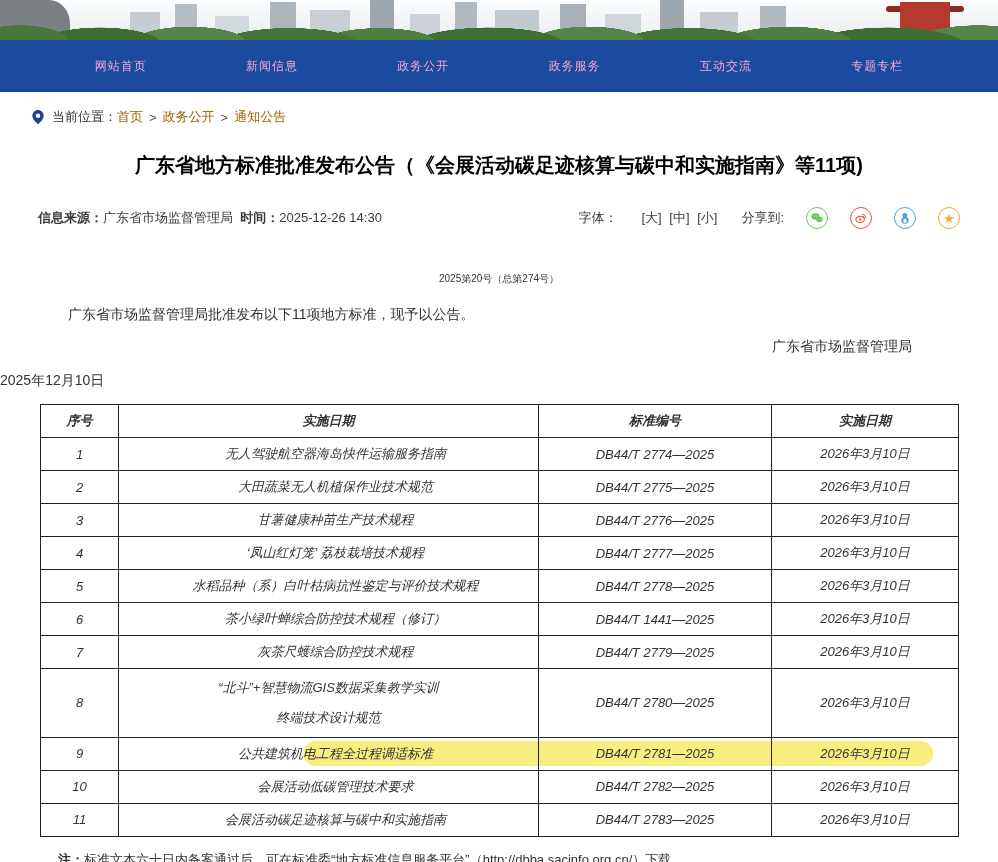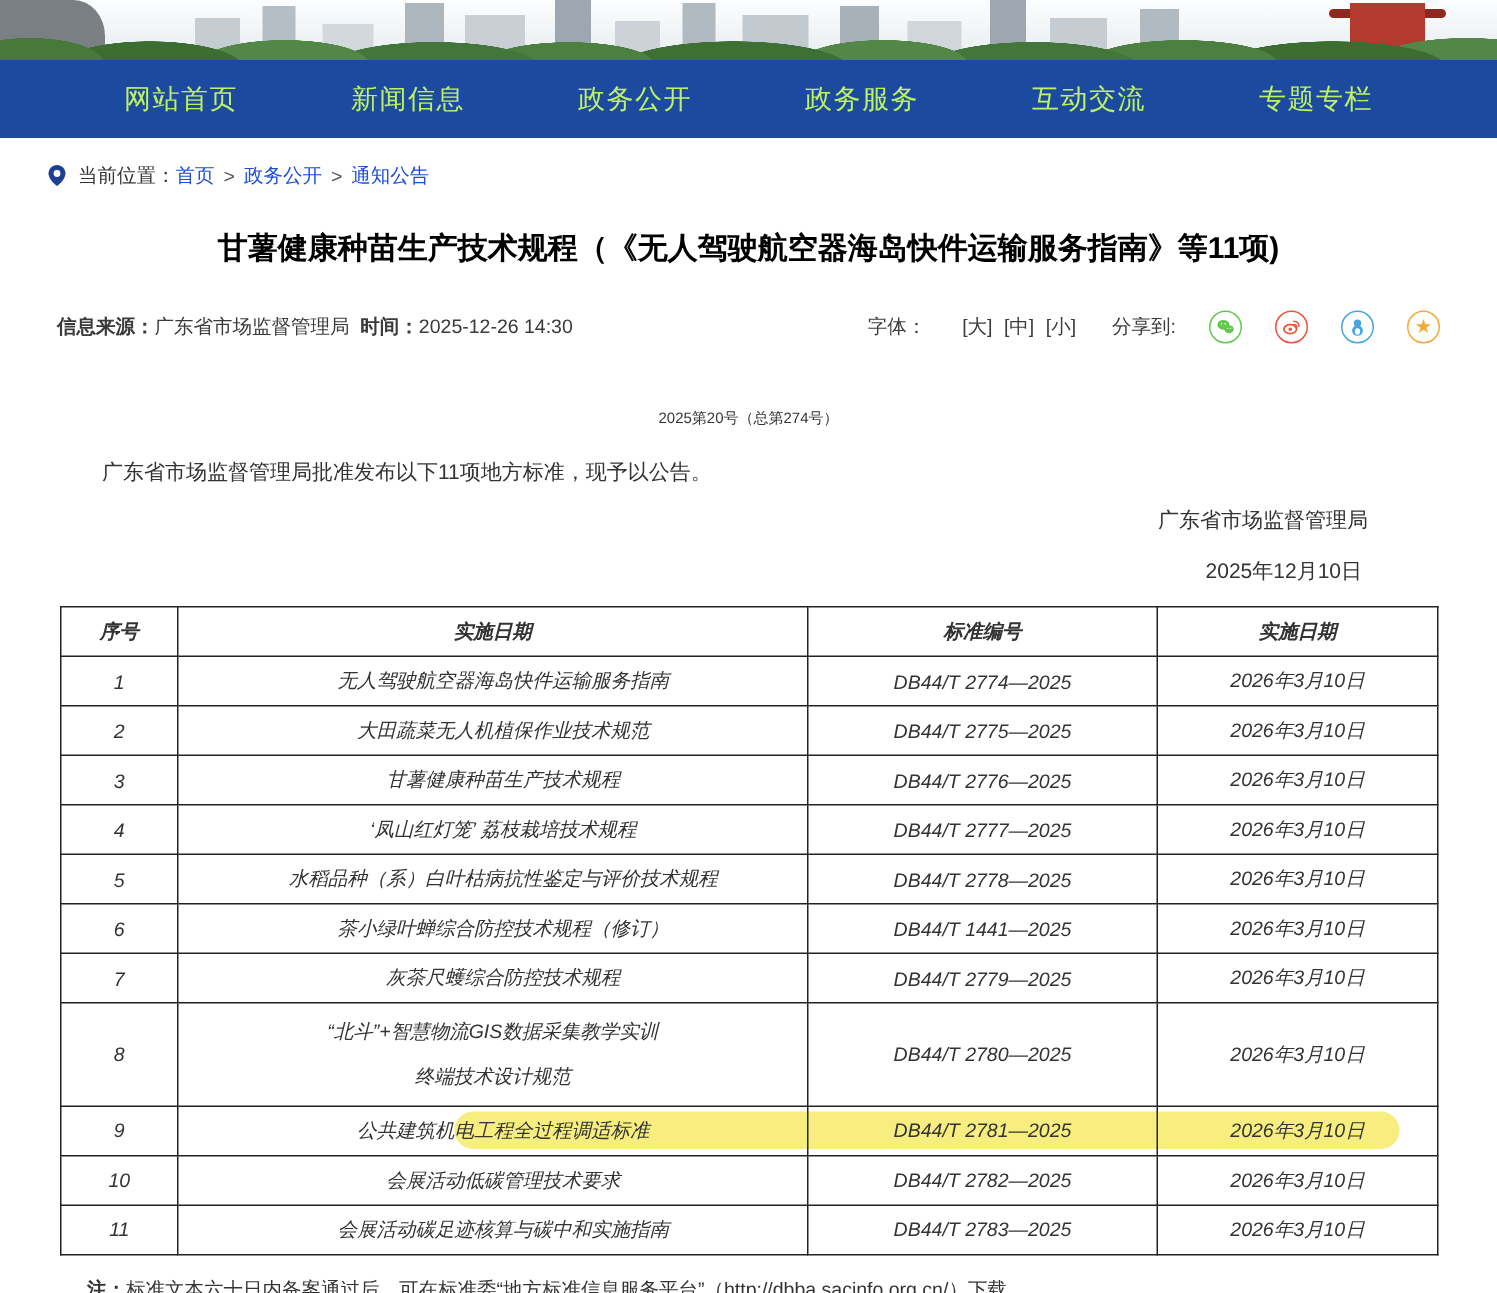--- a/index.html
+++ b/index.html
@@ -26,44 +26,44 @@
       radial-gradient(110px 26px at 49% 120%, #3d7033 69%, transparent 70%),
       radial-gradient(80px 22px at 59% 100%, #538747 69%, transparent 70%),
       radial-gradient(100px 24px at 69% 115%, #42763a 69%, transparent 70%),
       radial-gradient(90px 22px at 79% 100%, #4b8040 69%, transparent 70%),
       radial-gradient(110px 26px at 89% 120%, #3c6e31 69%, transparent 70%),
       radial-gradient(90px 24px at 98% 100%, #538747 69%, transparent 70%);
   }
   
   .nav { width:998px; height:52px; background:var(--nav-blue,#1b4a9e);
     display:flex; align-items:center; justify-content:space-around; padding:0 45px; }
-  .nav a { color:#bef264; font-size:18px; text-decoration:none; letter-spacing:1px; }
+  .nav a { color:#f9a8d4; font-size:12px; text-decoration:none; letter-spacing:1px; }
   
   .crumb { display:flex; align-items:center; margin:16px 0 0 30px; font-size:13px; color:#333; }
   .crumb .pin { width:16px; height:16px; margin-right:6px; }
-  .crumb a { color:#1d4ed8; text-decoration:none; }
+  .crumb a { color:#a16207; text-decoration:none; }
   .crumb .sep { margin:0 6px; color:#555; }
   
   .title { text-align:center; font-size:20px; font-weight:bold; color:#000; margin-top:26px; }
   .meta { display:flex; justify-content:space-between; align-items:center;
     margin:28px 38px 0 38px; font-size:13px; color:#3a3a3a; }
   .meta .left b { font-weight:600; }
   .meta .right { display:flex; align-items:center; gap:22px; }
   .fsize span { margin:0 2px; cursor:pointer; }
   .share-ic { width:22px; height:22px; border-radius:50%; display:inline-flex;
     align-items:center; justify-content:center; border:1px solid; }
   .share-ic svg { width:14px; height:14px; display:block; }
   .ic-wechat { border-color:var(--c-wechat,#62c94f); }
   .ic-weibo  { border-color:var(--c-weibo,#e6553d); }
   .ic-qq     { border-color:var(--c-qq,#45a6e0); }
   .ic-qzone  { border-color:var(--c-qzone,#f2a93b); color:var(--c-qzone,#f2a93b); font-size:13px; }
   .docnum { text-align:center; font-size:10px; margin-top:43px; }
   .bodytext { margin:20px 40px 0 40px; font-size:14px; text-indent:2em; }
   .sign { text-align:right; font-size:14px; margin:14px 86px 0 0; }
-  .sign2 { text-align:right; font-size:14px; margin:16px 90px 0 0; }
+  .sign2 { text-align:left; font-size:14px; margin:16px 90px 0 0; }
   
   .tblwrap { position:relative; margin:14px 0 0 40px; width:918px;font-style:italic; }
   .hlband { position:absolute; left:263px; width:630px; background:var(--hl-yellow,#f7ee7f);
     border-radius:13px; z-index:0; }
   table { border-collapse:collapse; width:918px; position:relative; z-index:1; table-layout:fixed; }
   th, td { border:1px solid #222; text-align:center; font-size:13px; color:#333; padding:4px 6px; }
   th { height:33px; font-weight:bold; }
   td { height:33px; }
   col.c1 { width:78px; } col.c2 { width:420px; } col.c3 { width:233px; } col.c4 { width:187px; }
   td.c-name { white-space:pre-line; line-height:2.3; }
@@ -113,21 +113,21 @@
     <circle cx="12" cy="10" r="3.4" fill="#fff"></circle>
   </svg>
   <span>当前位置：</span>
   <a href="#">首页</a>
   <span class="sep">&gt;</span>
   <a href="#">政务公开</a>
   <span class="sep">&gt;</span>
   <a href="#">通知公告</a>
 </div>
 
-<div class="title">甘薯健康种苗生产技术规程（《无人驾驶航空器海岛快件运输服务指南》等11项)</div>
+<div class="title">广东省地方标准批准发布公告（《会展活动碳足迹核算与碳中和实施指南》等11项)</div>
 
 <div class="meta">
   <div class="left">
     <b>信息来源：</b><span>广东省市场监督管理局</span>&nbsp;&nbsp;<b>时间：</b><span>2025-12-26 14:30</span>
   </div>
   <div class="right">
     <span>字体：</span>
     <span class="fsize">
       <span>[大]</span>
       <span>[中]</span>

